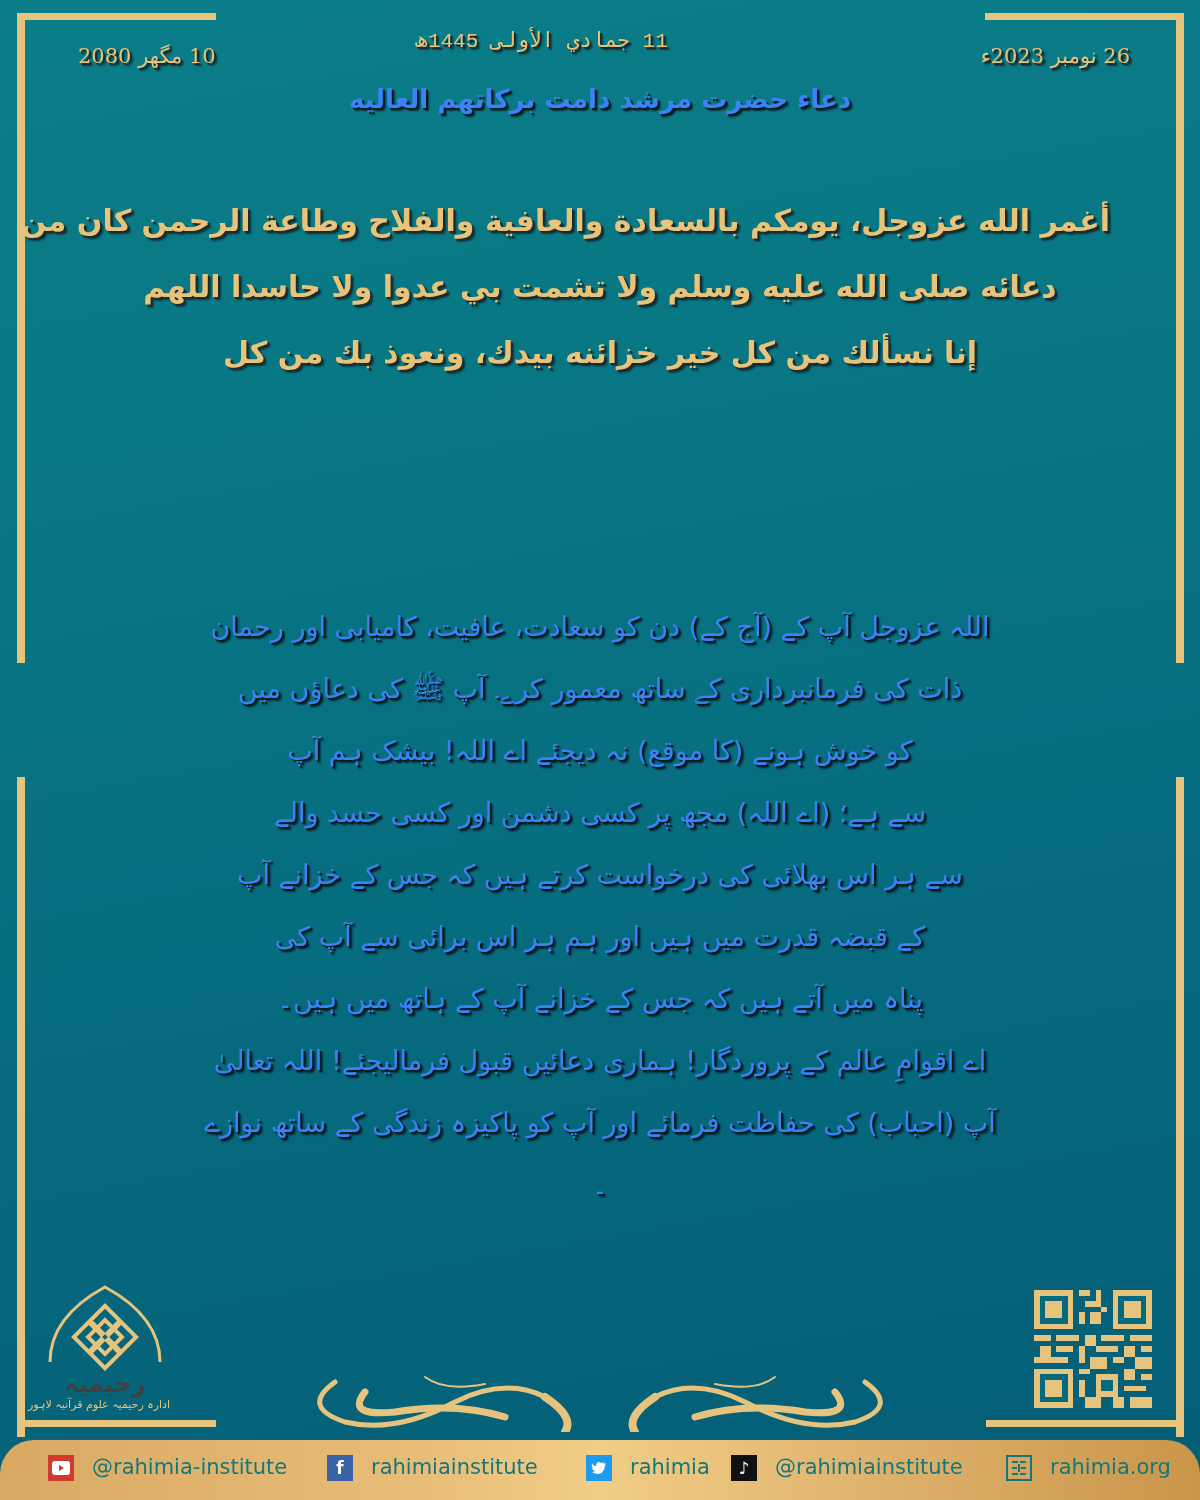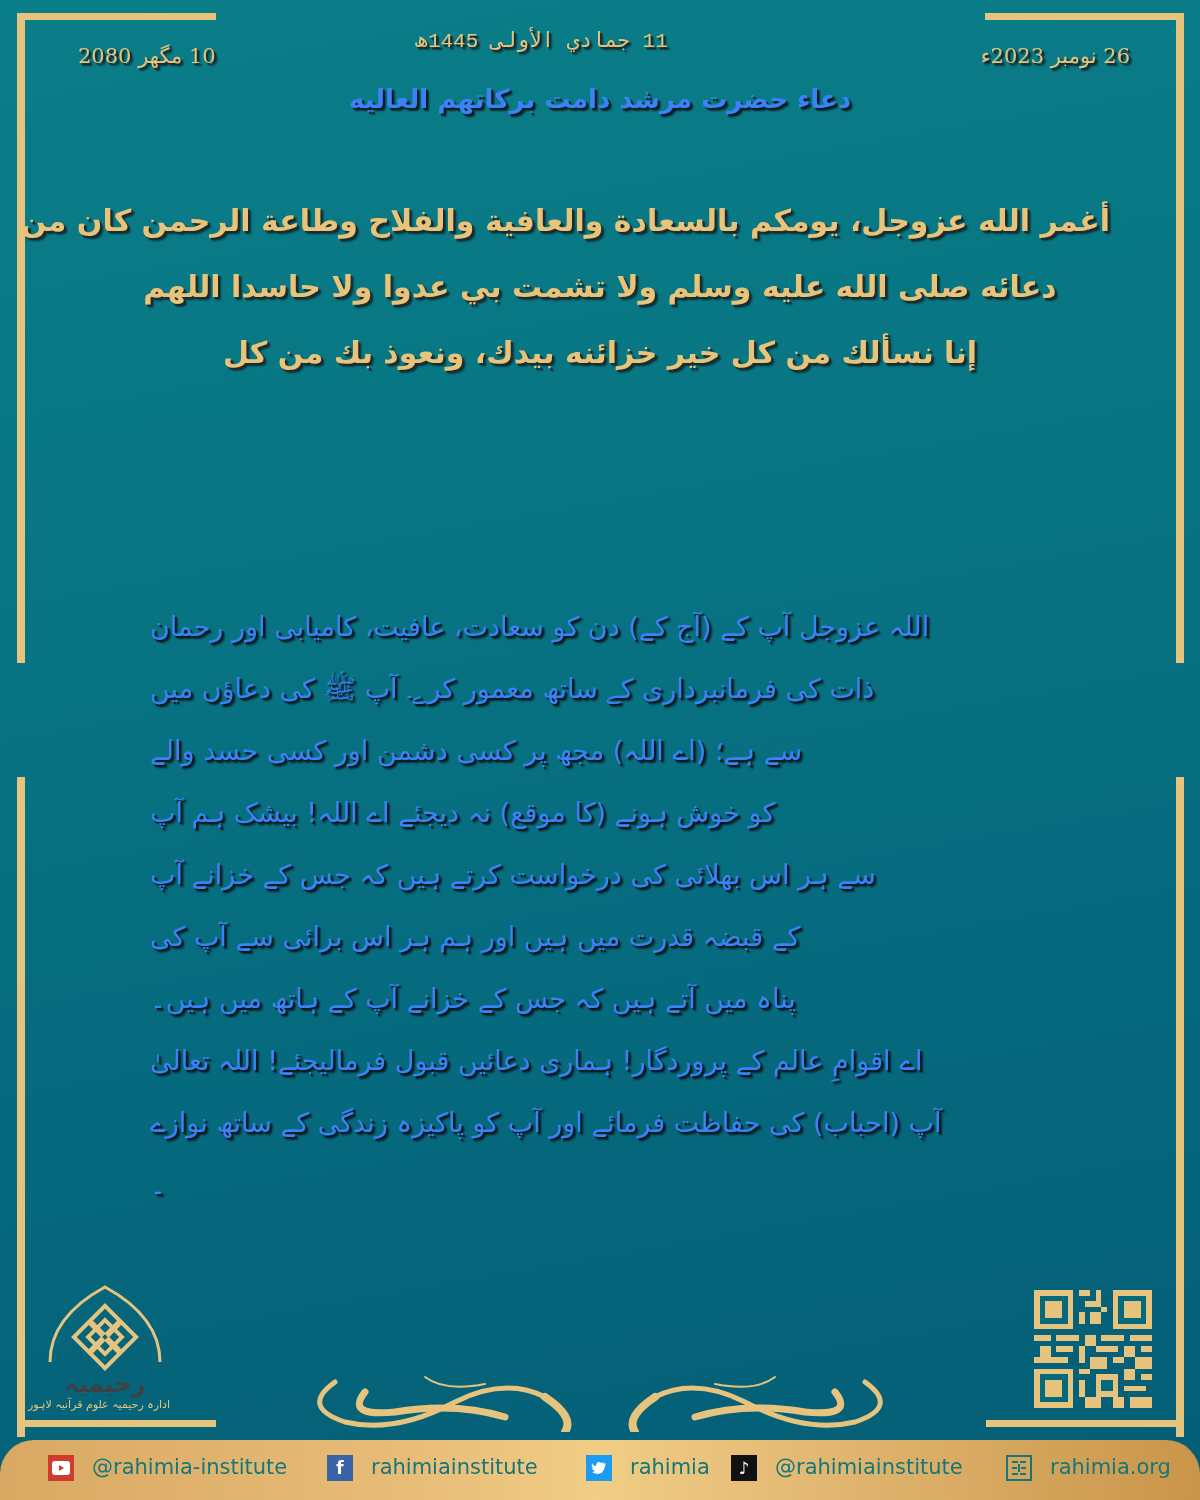--- a/index.html
+++ b/index.html
@@ -8,21 +8,21 @@
        font-family:"DejaVu Sans",sans-serif;}
   .frame{position:absolute;background:#e6c47e;}
   .gold{color:#e8c37a;text-shadow:2px 2px 0 #1d2b2e, 3px 3px 2px rgba(0,0,0,.55);}
   .white{color:#3b82f6;text-shadow:2px 2px 0 #0b1c22, 3px 3px 2px rgba(0,0,0,.6);}
   .date{position:absolute;top:44px;font-family:"DejaVu Serif",serif;font-size:21px;direction:rtl;white-space:nowrap;}
   .hijri{position:absolute;top:28px;left:0;width:1083px;text-align:center;font-family:Liberation Mono, monospace;font-size:21px;direction:rtl;}
   .title{position:absolute;top:84px;left:0;width:1200px;text-align:center;font-size:26px;font-weight:bold;direction:rtl;}
   .arabic{position:absolute;top:188px;left:90px;width:1020px;text-align:center;direction:rtl;
           font-family:"DejaVu Sans",sans-serif;font-weight:bold;font-size:30px;line-height:66px;}
   .arabic div{white-space:nowrap;}
-  .urdu{position:absolute;top:596px;left:150px;width:900px;text-align:left;direction:rtl;
+  .urdu{position:absolute;top:596px;left:150px;width:900px;text-align:center;direction:rtl;
         font-family:"DejaVu Sans",sans-serif;font-size:27px;line-height:62px;}
   .urdu div{white-space:nowrap;}
   .logo{position:absolute;left:40px;top:1282px;width:130px;height:150px;}
   .qr{position:absolute;left:1034px;top:1290px;width:118px;height:118px;}
   .flourish{position:absolute;left:305px;top:1372px;width:590px;height:60px;}
   .footer{position:absolute;left:0;top:1440px;width:1200px;height:60px;
           background:linear-gradient(90deg,#d9a963 0%,#e8bd78 35%,#f1cd86 50%,#ddb06a 75%,#c99549 100%);
           border-radius:34px 34px 0 0;}
   .social{position:absolute;top:1455px;display:flex;align-items:flex-start;gap:18px;
           font-family:"DejaVu Sans",sans-serif;font-size:21px;color:#16777b;white-space:nowrap;padding-left:6px;}
@@ -51,22 +51,22 @@
 
 <div class="arabic gold">
   <div>أغمر الله عزوجل، يومكم بالسعادة والعافية والفلاح وطاعة الرحمن كان من</div>
   <div>دعائه صلى الله عليه وسلم ولا تشمت بي عدوا ولا حاسدا اللهم</div>
   <div>إنا نسألك من كل خير خزائنه بيدك، ونعوذ بك من كل</div>
 </div>
 
 <div class="urdu white">
   <div>اللہ عزوجل آپ کے (آج کے) دن کو سعادت، عافیت، کامیابی اور رحمان</div>
   <div>ذات کی فرمانبرداری کے ساتھ معمور کرے۔ آپ ﷺ کی دعاؤں میں</div>
+  <div>کو خوش ہونے (کا موقع) نہ دیجئے اے اللہ! بیشک ہم آپ</div>
   <div>سے ہے؛ (اے اللہ) مجھ پر کسی دشمن اور کسی حسد والے</div>
-  <div>کو خوش ہونے (کا موقع) نہ دیجئے اے اللہ! بیشک ہم آپ</div>
   <div>سے ہر اس بھلائی کی درخواست کرتے ہیں کہ جس کے خزانے آپ</div>
   <div>کے قبضہ قدرت میں ہیں اور ہم ہر اس برائی سے آپ کی</div>
   <div>پناہ میں آتے ہیں کہ جس کے خزانے آپ کے ہاتھ میں ہیں۔</div>
   <div>اے اقوامِ عالم کے پروردگار! ہماری دعائیں قبول فرمالیجئے! اللہ تعالیٰ</div>
   <div>آپ (احباب) کی حفاظت فرمائے اور آپ کو پاکیزہ زندگی کے ساتھ نوازے</div>
   <div>۔</div>
 </div>
 
 <div class="logo">
   <svg width="130" height="150" viewBox="0 0 130 150">

